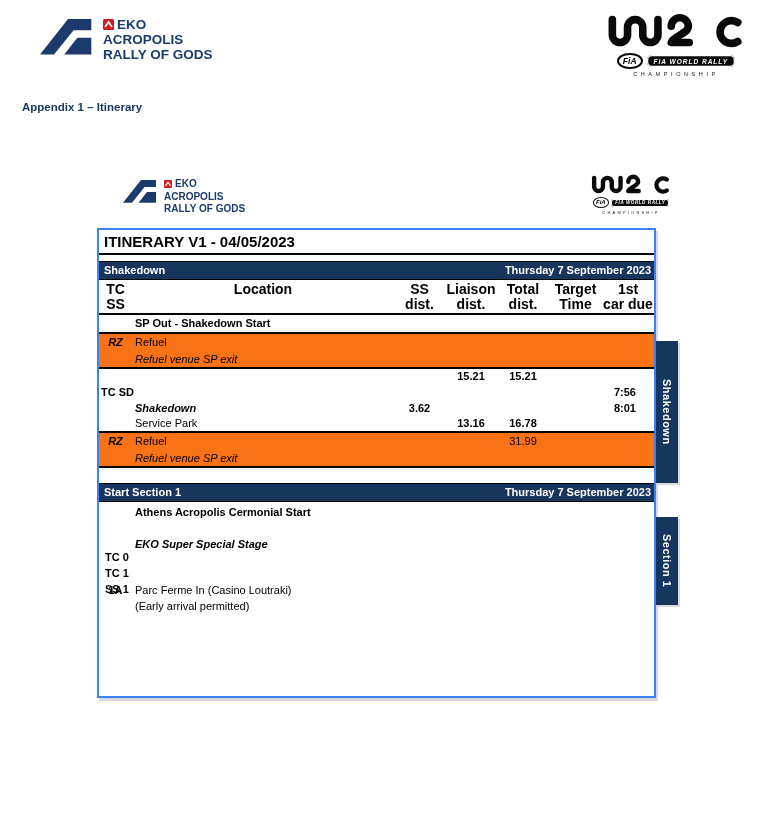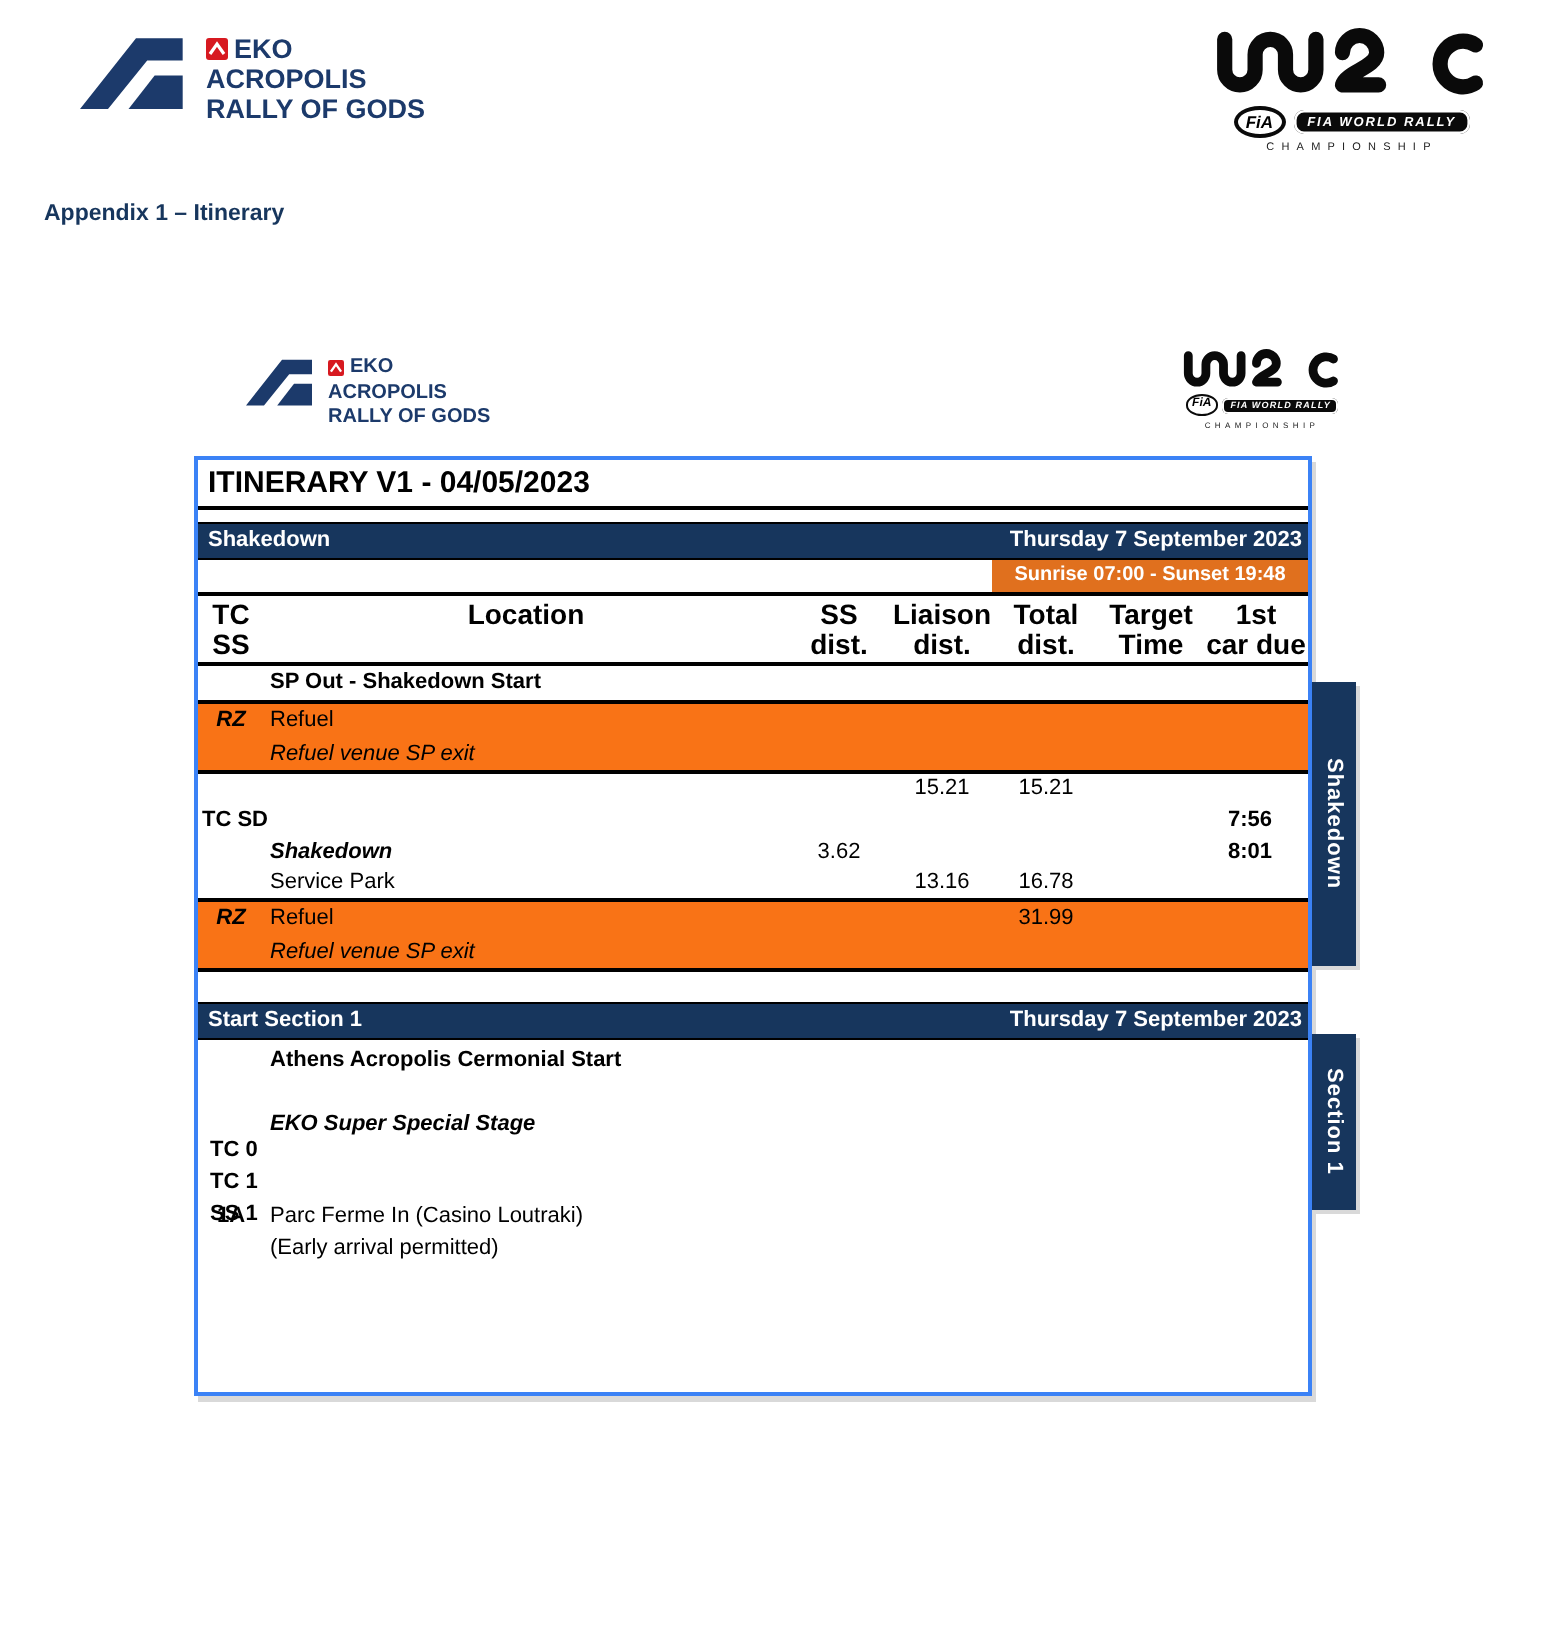--- a/index.html
+++ b/index.html
@@ -45,21 +45,21 @@
            color:#fff;font-weight:bold;font-size:10px;text-align:center;white-space:nowrap;}
 
   .g{display:grid;grid-template-columns:33px 262px 51px 52px 52px 53px 52px;}
   .thead{border-bottom:2px solid #000;padding:2px 0 1px 0;font-weight:bold;font-size:14px;}
   .thead .hc{text-align:center;line-height:15px;}
   .row{height:16px;line-height:16px;font-size:11px;}
   .c-tc{text-align:center;}
   .c-tc-left{padding-left:2px;font-weight:bold;}
   .c-tc-left6{padding-left:6px;font-weight:bold;margin-top:45px;}
   .c-loc{padding-left:3px;}
-  .c-num{text-align:center;font-weight:normal;}
+  .c-num{text-align:center;font-weight:bold;}
   .c-car{text-align:right;padding-right:18px;font-weight:bold;}
   .b{font-weight:bold;}
   .bi{font-weight:bold;font-style:italic;}
   .i{font-style:italic;}
   .bb2{border-bottom:2px solid #000;}
   .ylw{background:#f97316;}
   .r17{height:17px;line-height:17px;}
   .gap15{height:15px;}
   .sp30{height:30px;}
 
@@ -146,23 +146,20 @@
 
     <div class="frame">
 
       <div class="t-row">ITINERARY V1 - 04/05/2023</div>
       <div class="sp1"></div>
 
       <div class="bar">
         <span>Shakedown</span>
         <span>Thursday 7 September 2023</span>
       </div>
-      <div class="sun-row">
-        <div class="sun-box">Sunrise 07:00 - Sunset 19:48</div>
-      </div>
 
       <div class="g thead">
         <div class="hc">
           <div>TC</div>
             <div>SS</div>
         </div>
         <div class="hc">
           <div>Location</div>
             <div>&nbsp;</div>
         </div>

